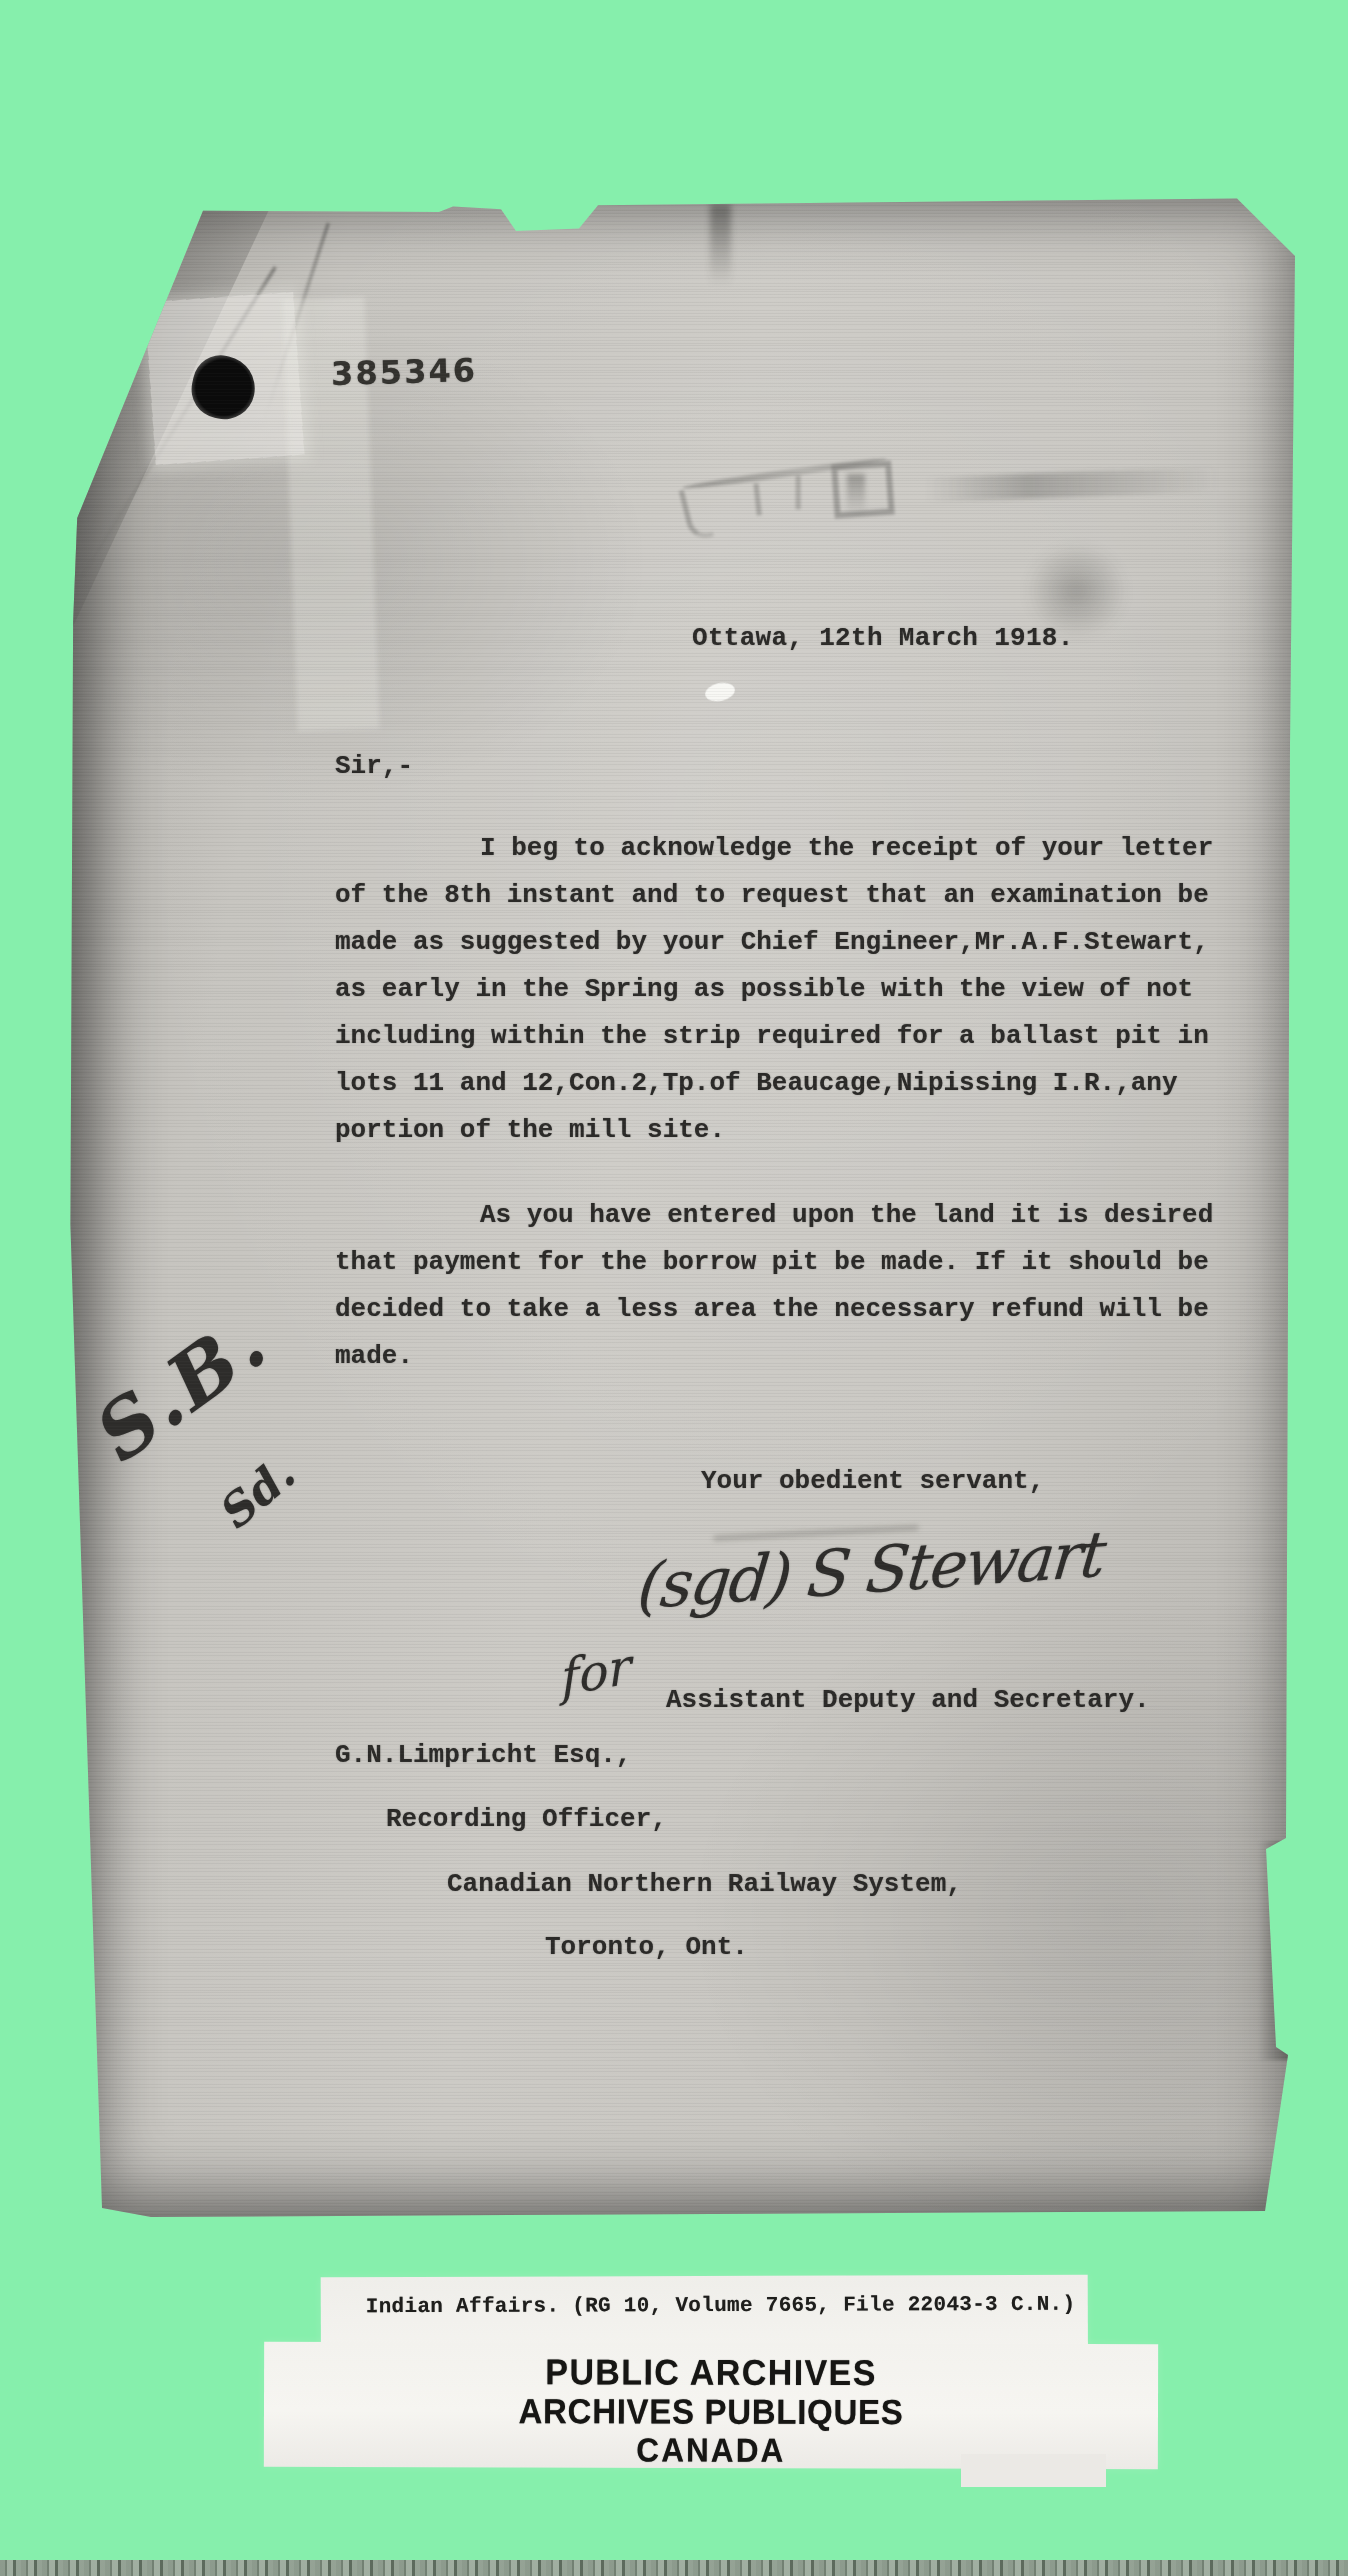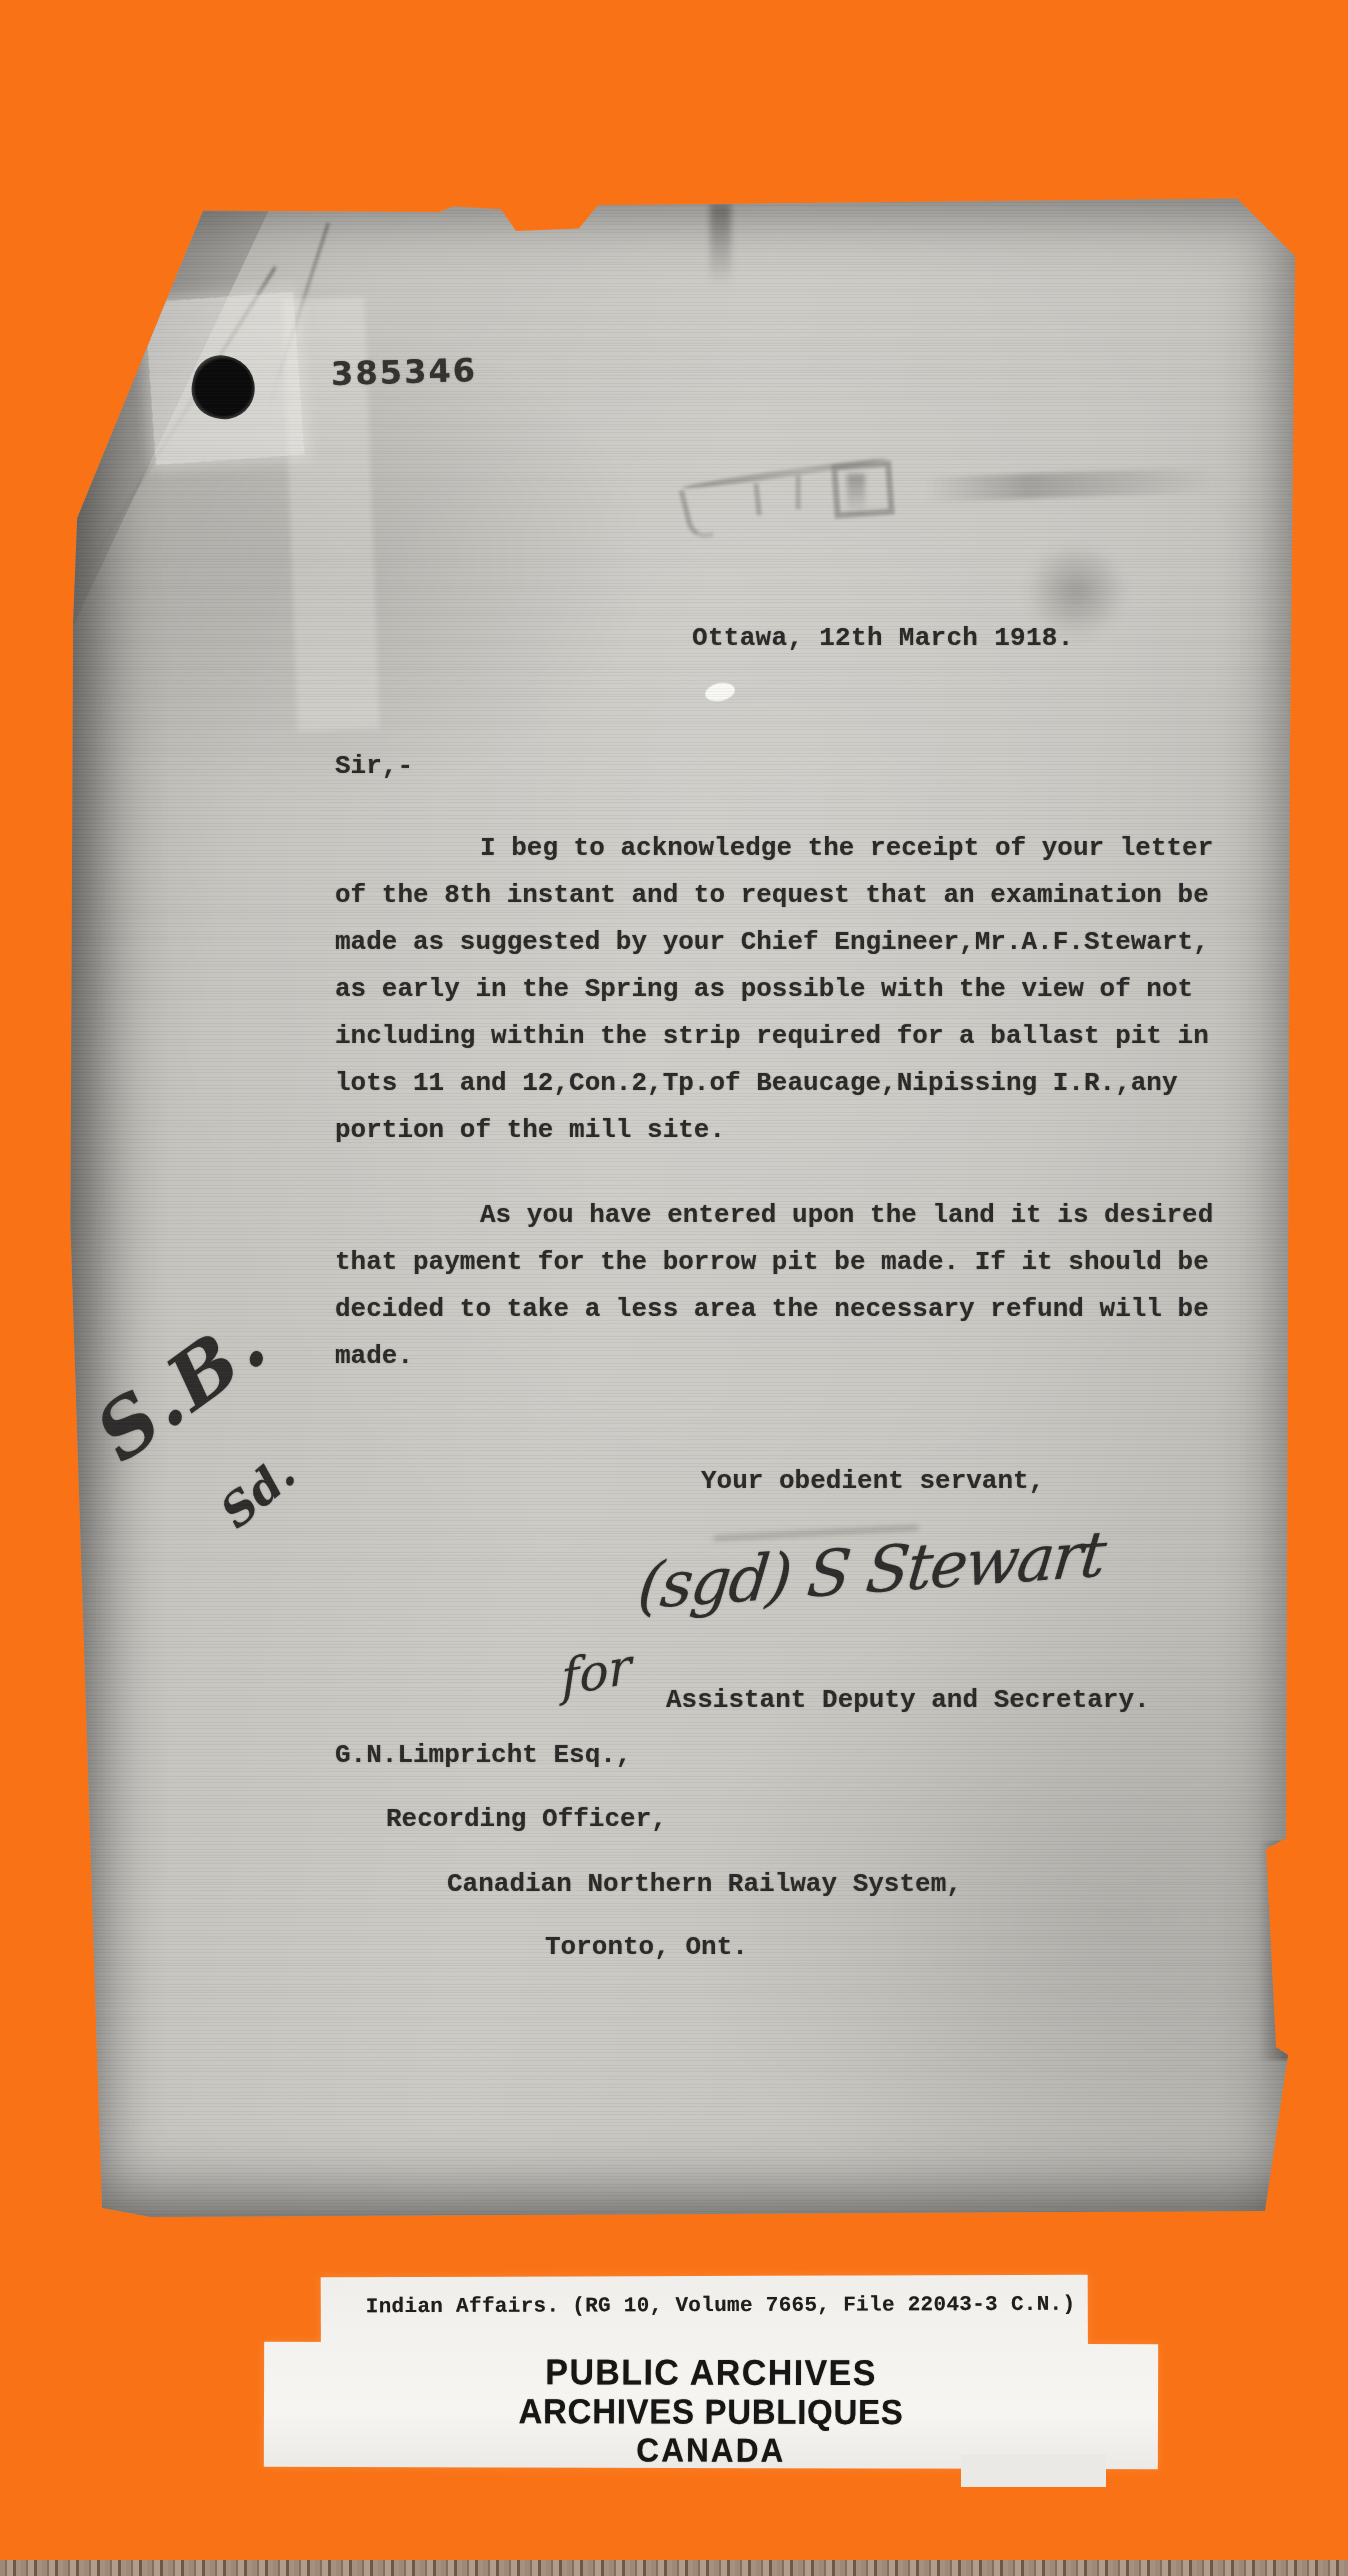--- a/index.html
+++ b/index.html
@@ -1,17 +1,17 @@
 <!DOCTYPE html>
 <html style="font-size:11px"><head>
 <meta charset="utf-8">
 <style>
   html,body{margin:0;padding:0;background:#000;}
   .scan{
-    position:relative;width:1348px;height:2576px;background:#f97316;overflow:hidden;
+    position:relative;width:1348px;height:2576px;background:#86efac;overflow:hidden;
     font-family:"Liberation Sans",sans-serif;
   }
   
   .paper{
     position:absolute;left:69px;top:197px;width:1230px;height:2021px;
     background:
       radial-gradient(959px 1233px at 58% 32%, rgba(255,255,255,.10), rgba(0,0,0,0) 70%),
       radial-gradient(480px 343px at 20% 18%, rgba(0,0,0,.10), rgba(0,0,0,0) 70%),
       radial-gradient(617px 480px at 85% 85%, rgba(0,0,0,.08), rgba(0,0,0,0) 70%),
       linear-gradient(100deg,#b0aea9 0%, #c6c4bf 18%, #cccac5 45%, #c8c6c1 70%, #b9b7b2 100%);

